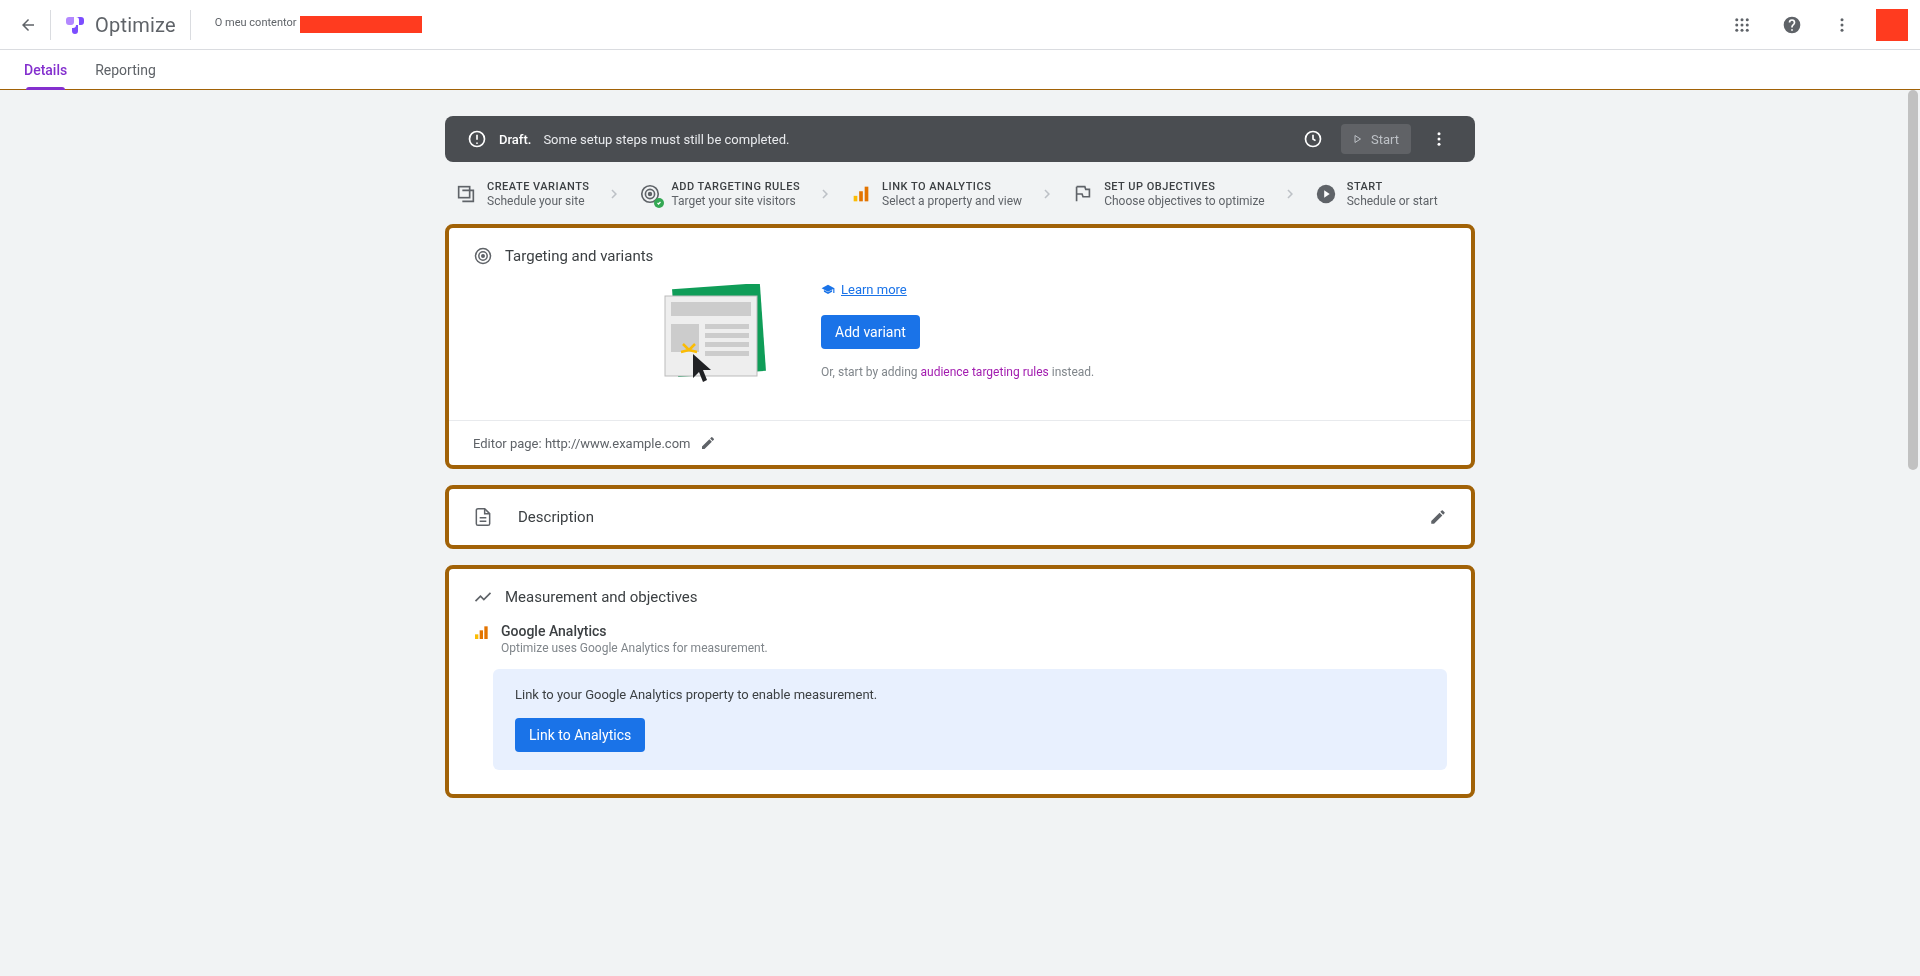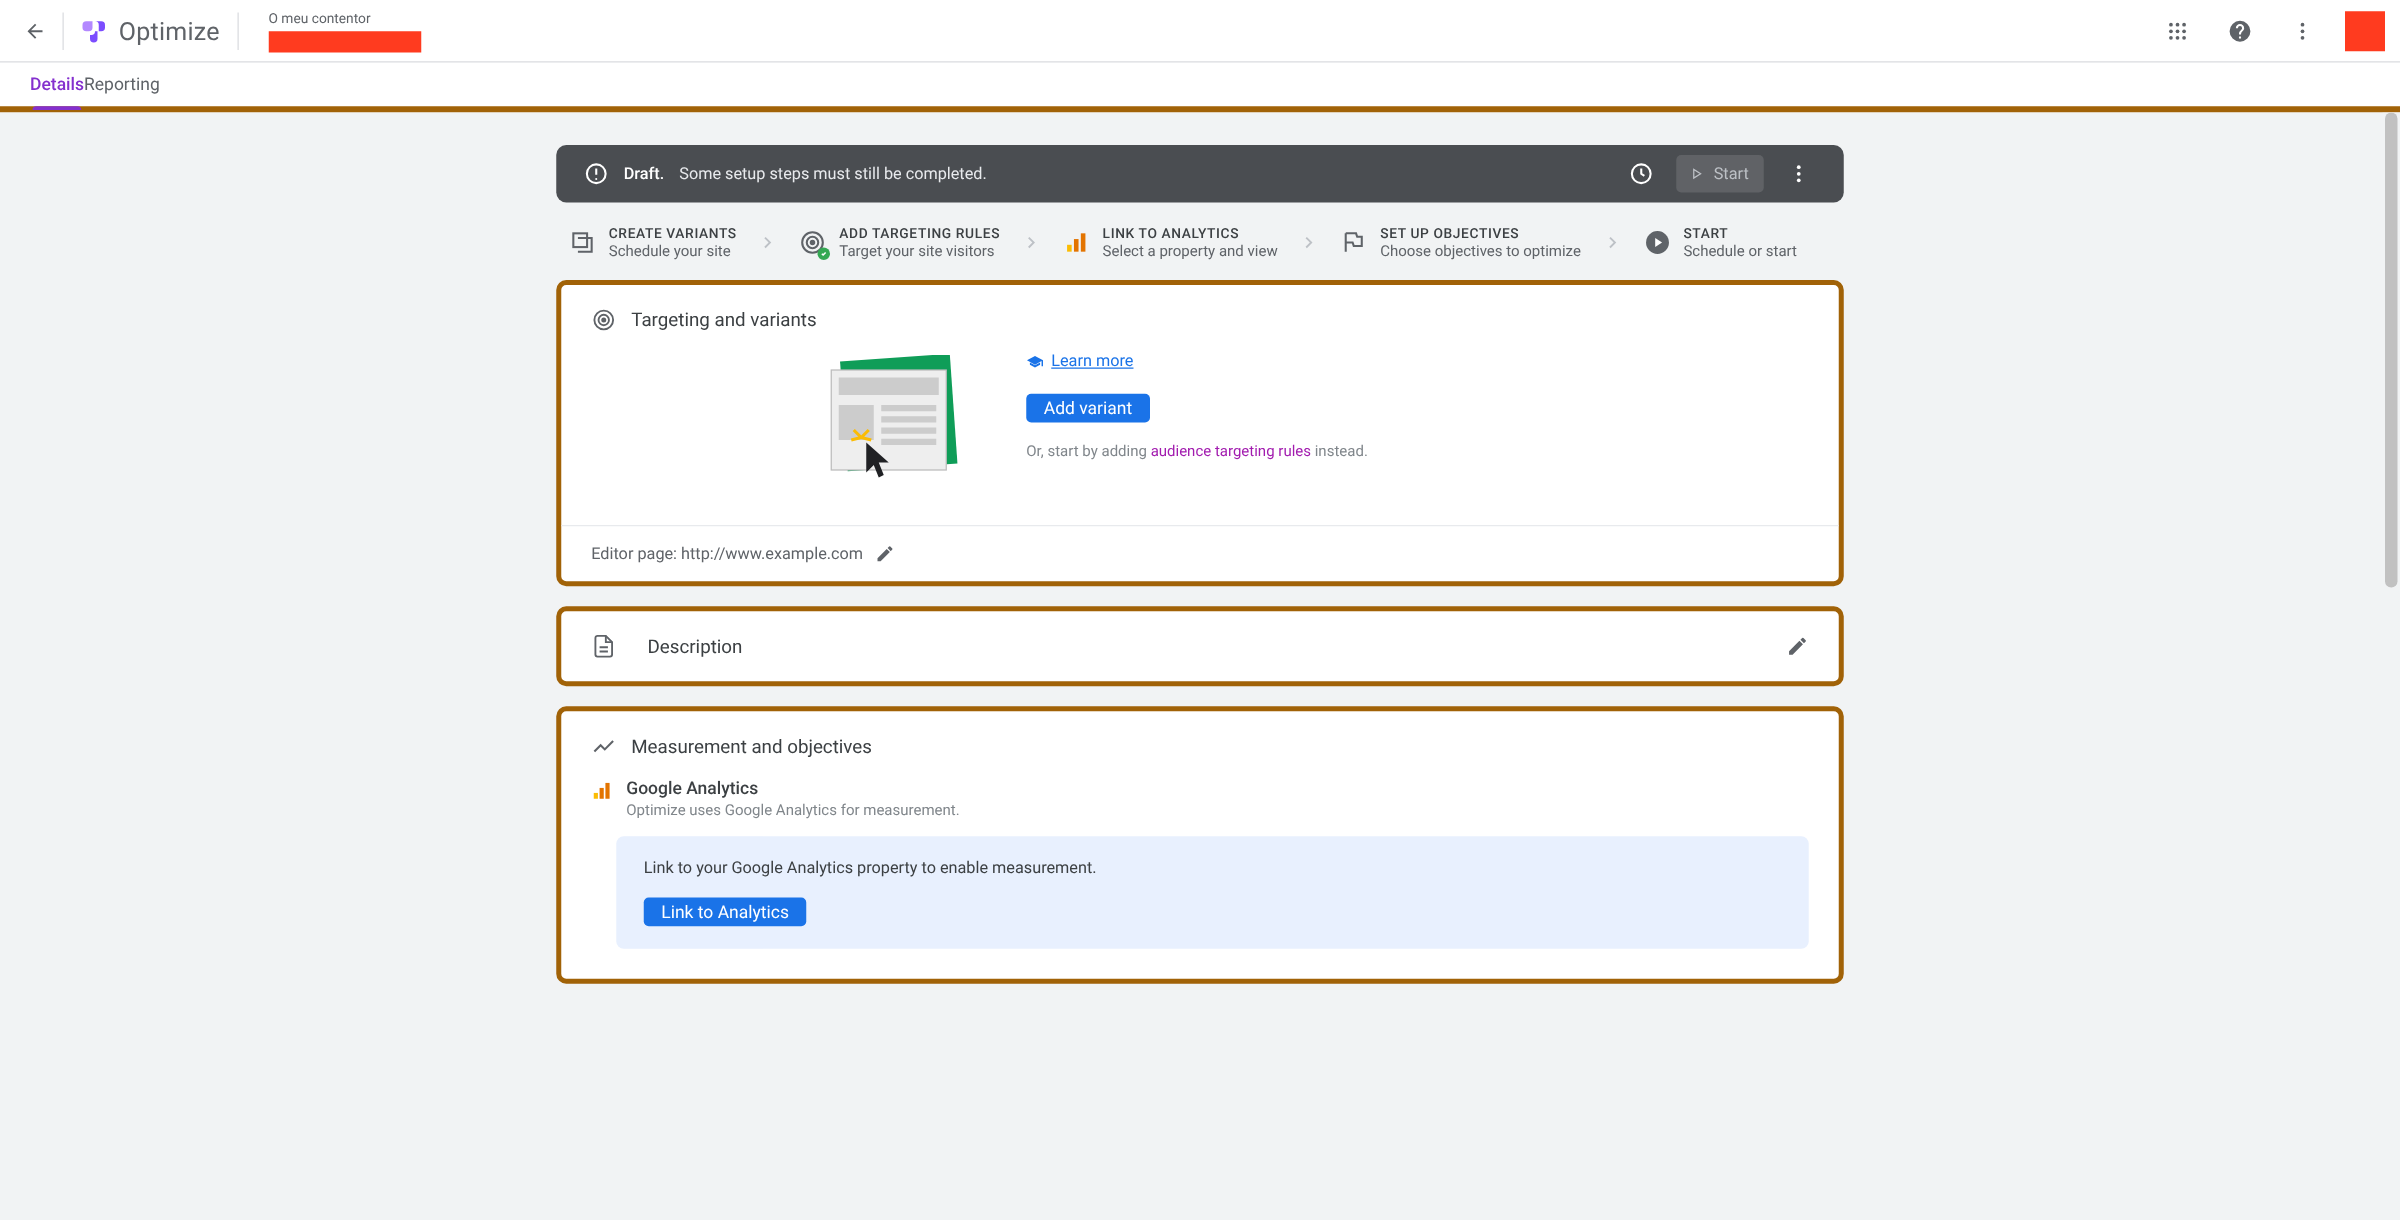--- a/index.html
+++ b/index.html
@@ -46,21 +46,21 @@
       height: 24px;
     }
     .logo-text {
       font-size: 20px;
       color: #5f6368;
       letter-spacing: 0.2px;
     }
     .container-label-wrap {
       margin-left: 16px;
       display: flex;
-      flex-direction: column;
+      flex-direction: row;
       gap: 4px;
     }
     .container-label {
       font-size: 11px;
       color: #5f6368;
     }
     .redact-block {
       width: 122px;
       height: 17px;
       background: #ff3b1f;
@@ -86,21 +86,22 @@
       height: 32px;
       background: #ff3b1f;
       margin-left: 4px;
       margin-right: 4px;
     }
     .tabs {
       height: 40px;
       display: flex;
       align-items: center;
       padding: 0 24px;
-      border-bottom: 5px solid #a16207;
+      gap: 28px;
+      border-bottom: 1px solid #a16207;
     }
     .tab {
       font-size: 14px;
       color: #5f6368;
       height: 40px;
       display: flex;
       align-items: center;
       position: relative;
       cursor: pointer;
     }
@@ -269,21 +270,21 @@
     }
     .learn-link .hat {
       color: #1a73e8;
       text-decoration: none;
     }
     .blue-btn {
       background: #1a73e8;
       color: #fff;
       border: none;
       border-radius: 4px;
-      height: 23px;
+      height: 34px;
       padding: 0 14px;
       font-size: 14px;
       cursor: pointer;
       display: inline-flex;
       align-items: center;
     }
     .hint-line {
       font-size: 12px;
       color: #80868b;
       margin-top: 16px;

